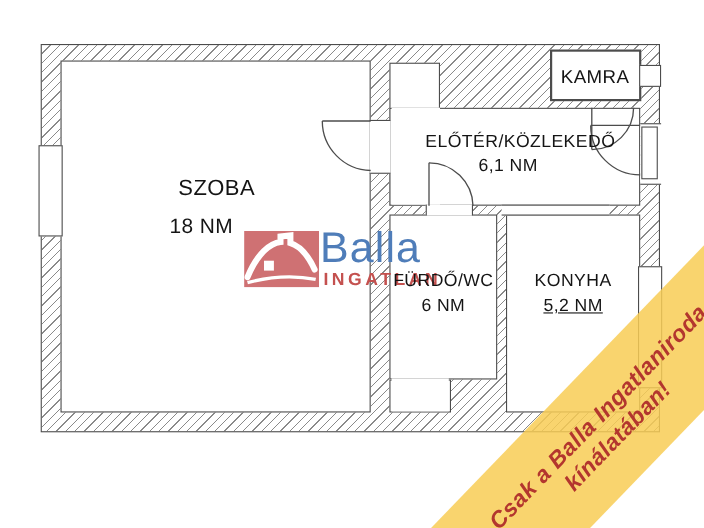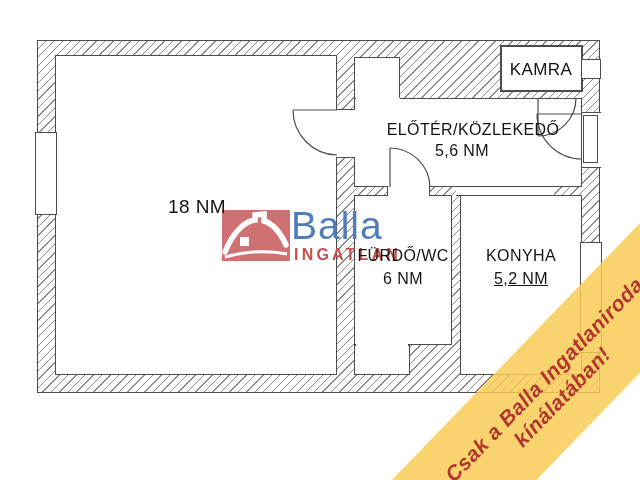--- a/index.html
+++ b/index.html
@@ -117,24 +117,25 @@
       <svg width="68" height="51" viewBox="0 0 68 51">
         <path d="M3,42 C12,20 24,11 33,10 L33,5 L42,4 L42,11 C52,14 59,24 64,35" fill="none" stroke="#ffffff" stroke-width="5.5" stroke-linecap="round"></path>
         <path d="M3,47 C25,41 45,40 65,44" fill="none" stroke="#ffffff" stroke-width="3"></path>
         <rect x="18" y="27" width="9" height="9" fill="#ffffff"></rect>
       </svg>
     </div>
     <div id="logo-brand">Balla</div>
     <div id="logo-sub">INGATLAN</div>
   </div>
 
-  <div class="lbl lbl-big" style="left:197px;top:196px;font-size:19px;">18 NM</div>
+  <div class="lbl lbl-big" style="left:197px;top:160px;">SZOBA</div>
+  <div class="lbl lbl-big" style="left:183px;top:196px;font-size:19px;">18 NM</div>
 
   <div class="lbl" style="left:473px;top:121px;">ELŐTÉR/KÖZLEKEDŐ</div>
-  <div class="lbl" style="left:462px;top:142px;">5,6 NM</div>
+  <div class="lbl" style="left:462px;top:142px;">6,1 NM</div>
 
   <div class="lbl" style="left:403px;top:247px;">FÜRDŐ/WC</div>
 
   <div class="lbl" style="left:541px;top:60px;font-size:17px;">KAMRA</div>
   <div class="lbl" style="left:403px;top:270px;">6 NM</div>
 
   <div class="lbl" style="left:521px;top:247px;text-align:center;">KONYHA</div>
   <div class="lbl" style="left:521px;top:270px;text-decoration:underline;">5,2 NM</div>
 
   <div id="ribbon">

